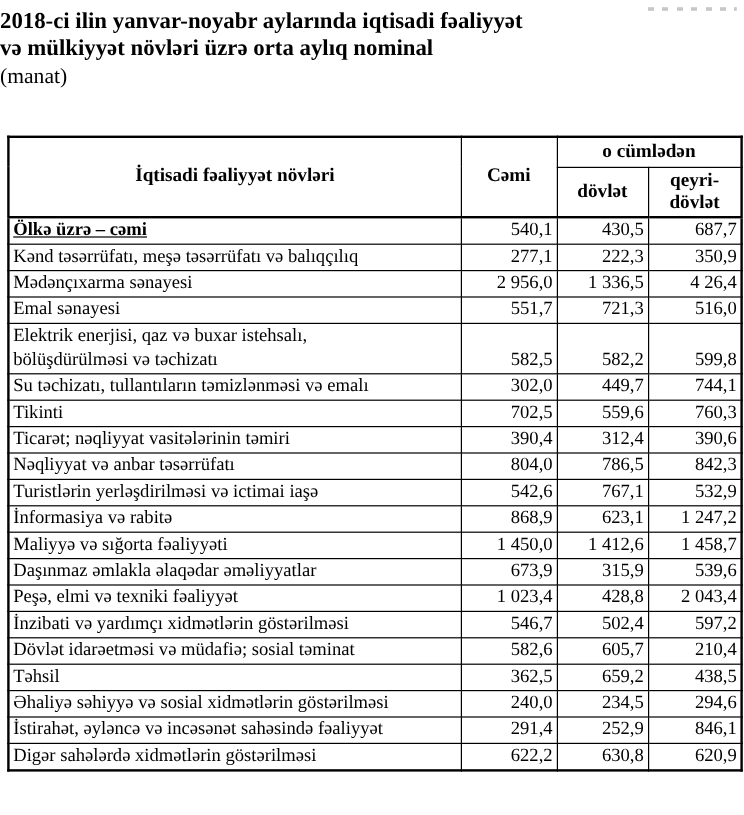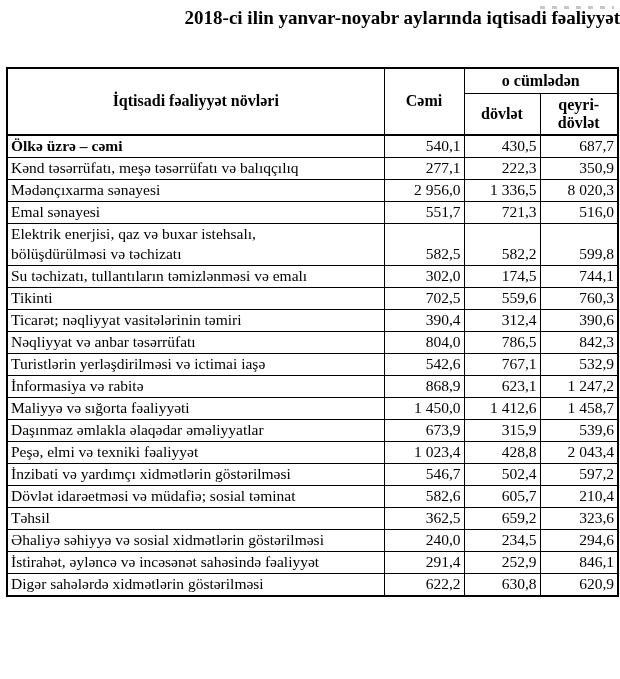--- a/index.html
+++ b/index.html
@@ -15,21 +15,21 @@
   .page { position: relative; width: 620px; height: 679px; }
 
   .artifact {
     position: absolute;
     top: 0; right: 6px;
     width: 74px; height: 3px;
     background: repeating-linear-gradient(90deg, #9a9a9a 0 5px, transparent 5px 12px);
     opacity: 0.55;
   }
 
-  .title-block { margin-top: 6px; text-align: right; }
+  .title-block { margin-top: 6px; text-align: left; }
   .title-line {
     font-weight: bold;
     font-size: 19px;
     line-height: 23px;
   }
   .subtitle {
     font-size: 18px;
     line-height: 23px;
     font-weight: normal;
   }
@@ -73,31 +73,33 @@
     text-align: left;
     padding-left: 3px;
     padding-right: 2px;
     white-space: pre;
   }
   td.num {
     text-align: right;
     padding-right: 3px;
     padding-left: 20px;
   }
-  tr.strong td.lbl { font-weight: bold; }
+  tr.strong td.lbl { font-weight: bold; text-decoration: underline; }
 </style>
 </head>
 <body>
 
 <div class="page">
 
   <div class="artifact"></div>
 
   <div class="title-block">
     <div class="title-line">2018-ci ilin yanvar-noyabr aylarında iqtisadi fəaliyyət</div>
+    <div class="title-line">və mülkiyyət növləri üzrə orta aylıq nominal</div>
+    <div class="subtitle">(manat)</div>
   </div>
 
   <table class="wages">
     <colgroup>
       <col class="c-label">
         <col class="c-total">
         <col class="c-state">
         <col class="c-nonstate">
     </colgroup>
     <thead>
@@ -122,39 +124,39 @@
         <tr>
     <td class="lbl">Kənd təsərrüfatı, meşə təsərrüfatı və balıqçılıq</td>
     <td class="num">277,1</td>
     <td class="num">222,3</td>
     <td class="num">350,9</td>
   </tr>
         <tr>
     <td class="lbl">Mədənçıxarma sənayesi</td>
     <td class="num">2 956,0</td>
     <td class="num">1 336,5</td>
-    <td class="num">8 020,3</td>
+    <td class="num">4 26,4</td>
   </tr>
         <tr>
     <td class="lbl">Emal sənayesi</td>
     <td class="num">551,7</td>
     <td class="num">721,3</td>
     <td class="num">516,0</td>
   </tr>
         <tr>
     <td class="lbl">Elektrik enerjisi, qaz və buxar istehsalı,
 bölüşdürülməsi və təchizatı</td>
     <td class="num">582,5</td>
     <td class="num">582,2</td>
     <td class="num">599,8</td>
   </tr>
         <tr>
     <td class="lbl">Su təchizatı, tullantıların təmizlənməsi və emalı</td>
     <td class="num">302,0</td>
-    <td class="num">174,5</td>
+    <td class="num">449,7</td>
     <td class="num">744,1</td>
   </tr>
         <tr>
     <td class="lbl">Tikinti</td>
     <td class="num">702,5</td>
     <td class="num">559,6</td>
     <td class="num">760,3</td>
   </tr>
         <tr>
     <td class="lbl">Ticarət; nəqliyyat vasitələrinin təmiri</td>
@@ -207,21 +209,21 @@
         <tr>
     <td class="lbl">Dövlət idarəetməsi və müdafiə; sosial təminat</td>
     <td class="num">582,6</td>
     <td class="num">605,7</td>
     <td class="num">210,4</td>
   </tr>
         <tr>
     <td class="lbl">Təhsil</td>
     <td class="num">362,5</td>
     <td class="num">659,2</td>
-    <td class="num">323,6</td>
+    <td class="num">438,5</td>
   </tr>
         <tr>
     <td class="lbl">Əhaliyə səhiyyə və sosial xidmətlərin göstərilməsi</td>
     <td class="num">240,0</td>
     <td class="num">234,5</td>
     <td class="num">294,6</td>
   </tr>
         <tr>
     <td class="lbl">İstirahət, əyləncə və incəsənət sahəsində fəaliyyət</td>
     <td class="num">291,4</td>

